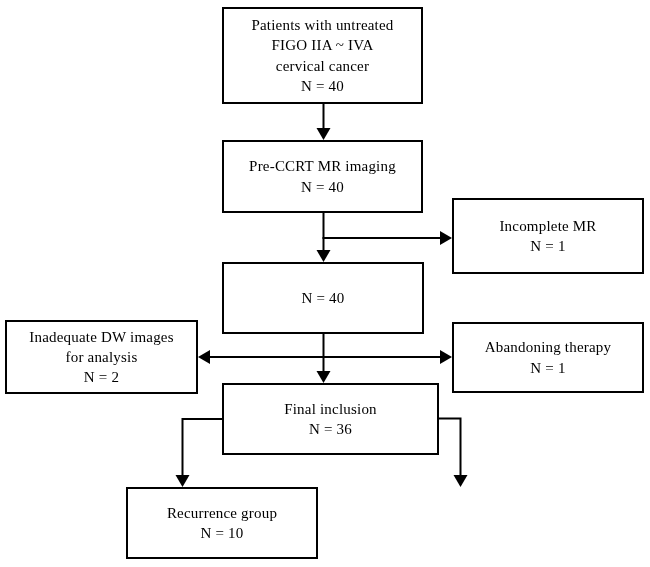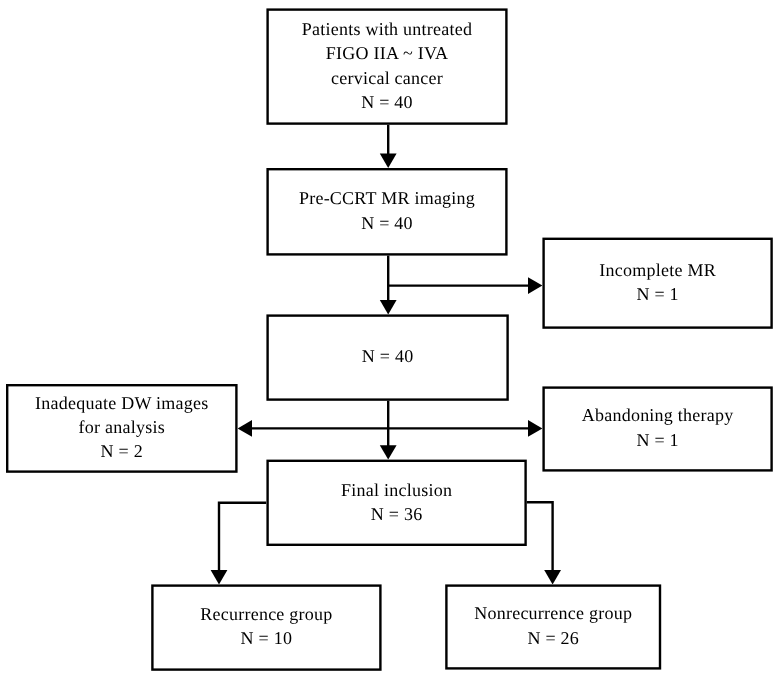--- a/index.html
+++ b/index.html
@@ -129,18 +129,14 @@
   <div class="box node-final">
     <div class="ln">Final inclusion</div>
     <div class="ln">N = 36</div>
   </div>
 
   <div class="box node-recurrence">
     <div class="ln">Recurrence group</div>
     <div class="ln">N = 10</div>
   </div>
 
-  <div class="box node-nonrecurrence">
-    <div class="ln">Nonrecurrence group</div>
-    <div class="ln">N = 26</div>
-  </div>
 
 </div>
 
 </body></html>

